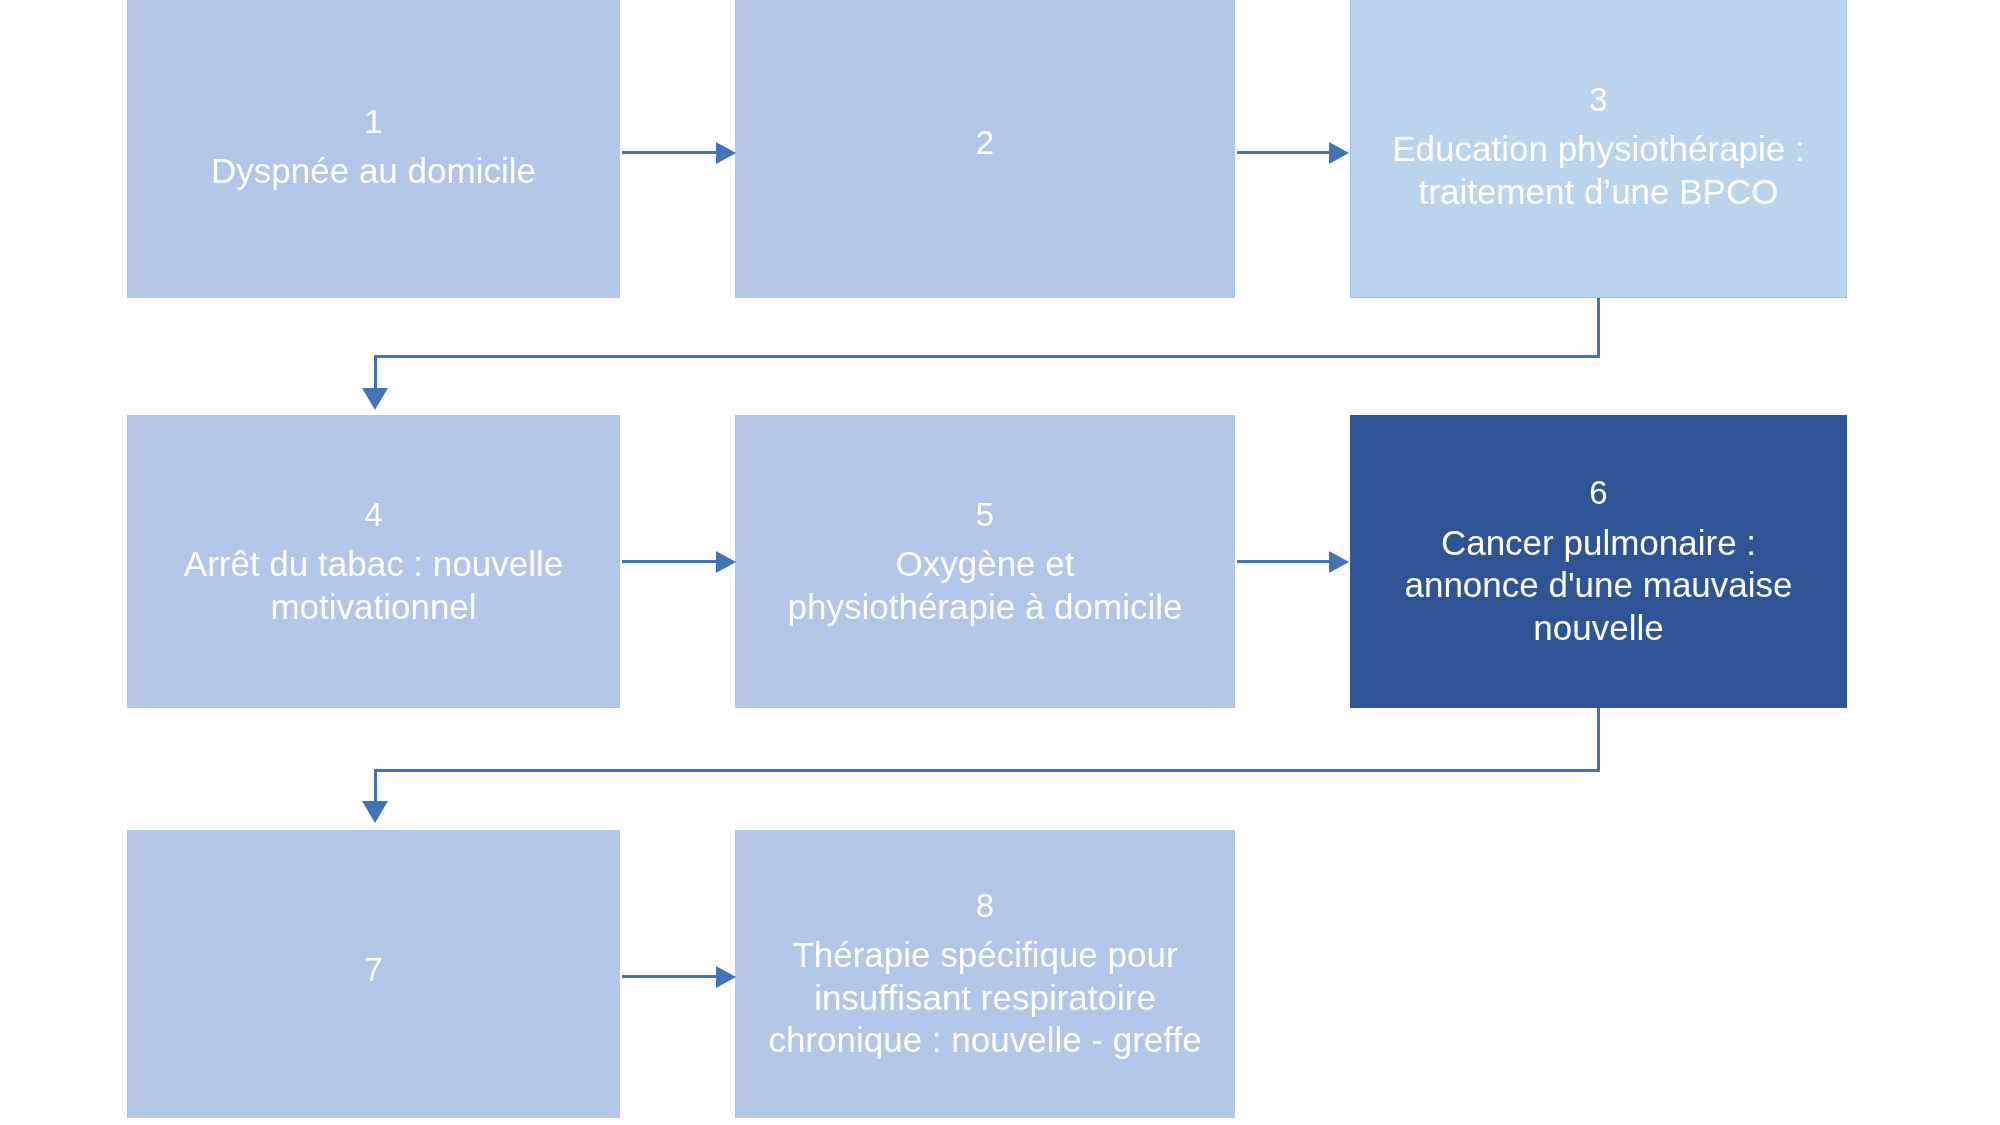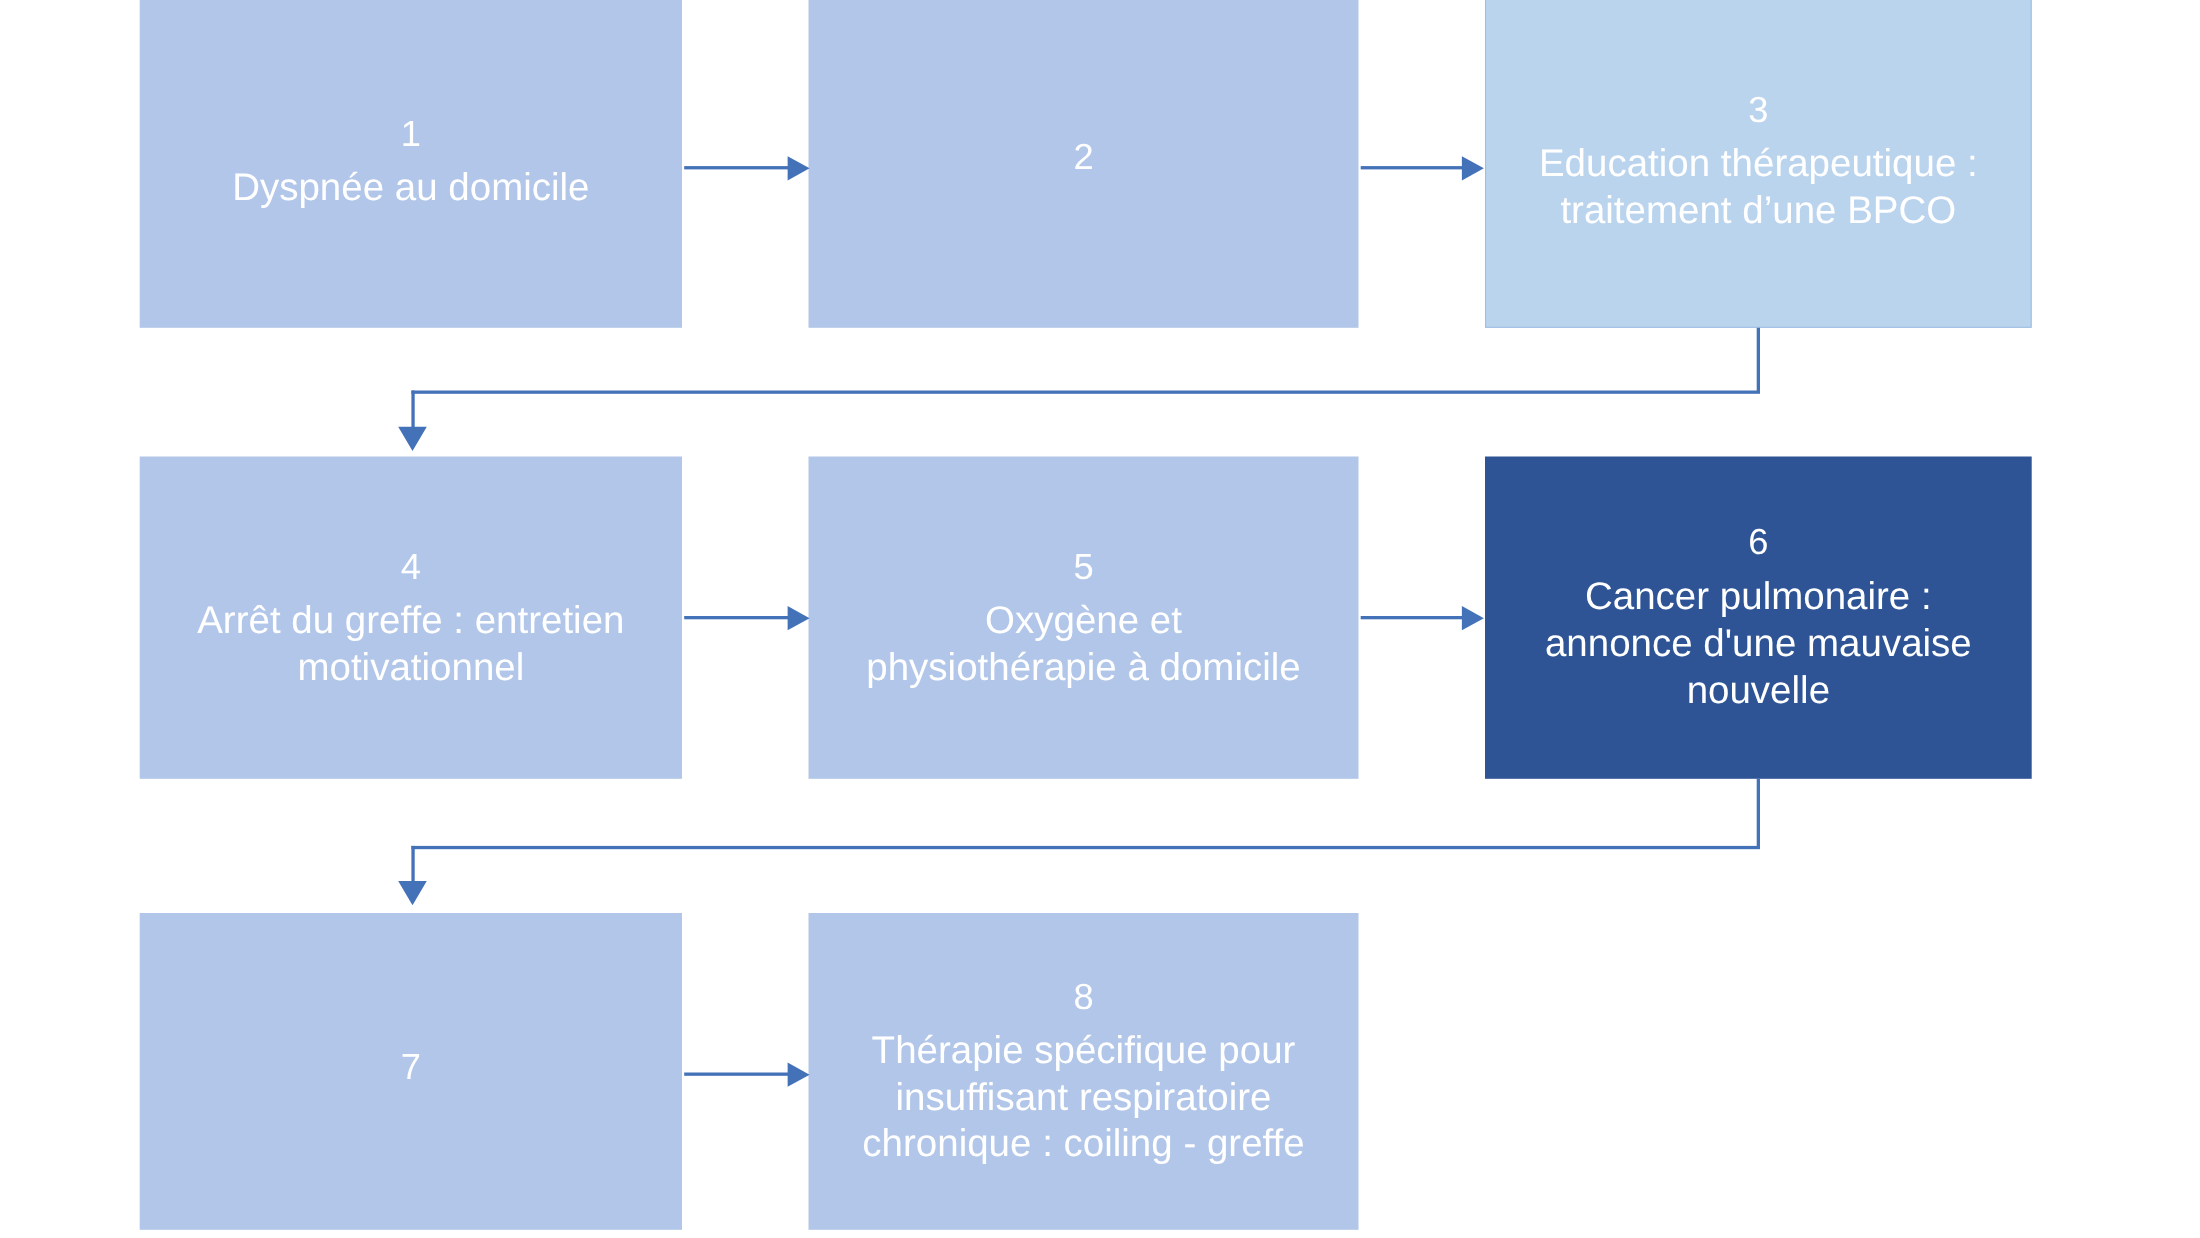--- a/index.html
+++ b/index.html
@@ -42,27 +42,27 @@
     <span class="num">1</span>
     <span class="lbl">Dyspnée au domicile</span>
   </div>
 
   <div class="node fill-std" style="left:735px;top:-4px;width:500px;height:302px;">
     <span class="num">2</span>
   </div>
 
   <div class="node fill-light" style="left:1350px;top:-4px;width:497px;height:302px;">
     <span class="num">3</span>
-    <span class="lbl">Education thérapeutique :
+    <span class="lbl">Education physiothérapie :
 traitement d’une BPCO</span>
   </div>
 
   <div class="node fill-std" style="left:127px;top:415px;width:493px;height:293px;">
     <span class="num">4</span>
-    <span class="lbl">Arrêt du greffe : entretien
+    <span class="lbl">Arrêt du tabac : nouvelle
 motivationnel</span>
   </div>
 
   <div class="node fill-std" style="left:735px;top:415px;width:500px;height:293px;">
     <span class="num">5</span>
     <span class="lbl">Oxygène et
 physiothérapie à domicile</span>
   </div>
 
   <div class="node fill-dark" style="left:1350px;top:415px;width:497px;height:293px;">
@@ -73,21 +73,21 @@
   </div>
 
   <div class="node fill-std" style="left:127px;top:830px;width:493px;height:288px;">
     <span class="num">7</span>
   </div>
 
   <div class="node fill-std" style="left:735px;top:830px;width:500px;height:288px;">
     <span class="num">8</span>
     <span class="lbl">Thérapie spécifique pour
 insuffisant respiratoire
-chronique : coiling - greffe</span>
+chronique : nouvelle - greffe</span>
   </div>
 
   <div>
     <div class="conn h-line" style="left:622px;top:151px;width:96px;"></div>
     <div class="arrow-r" style="left:716px;top:142px;"></div>
   </div>
 
   <div>
     <div class="conn h-line" style="left:1237px;top:151px;width:94px;"></div>
     <div class="arrow-r" style="left:1329px;top:142px;"></div>

